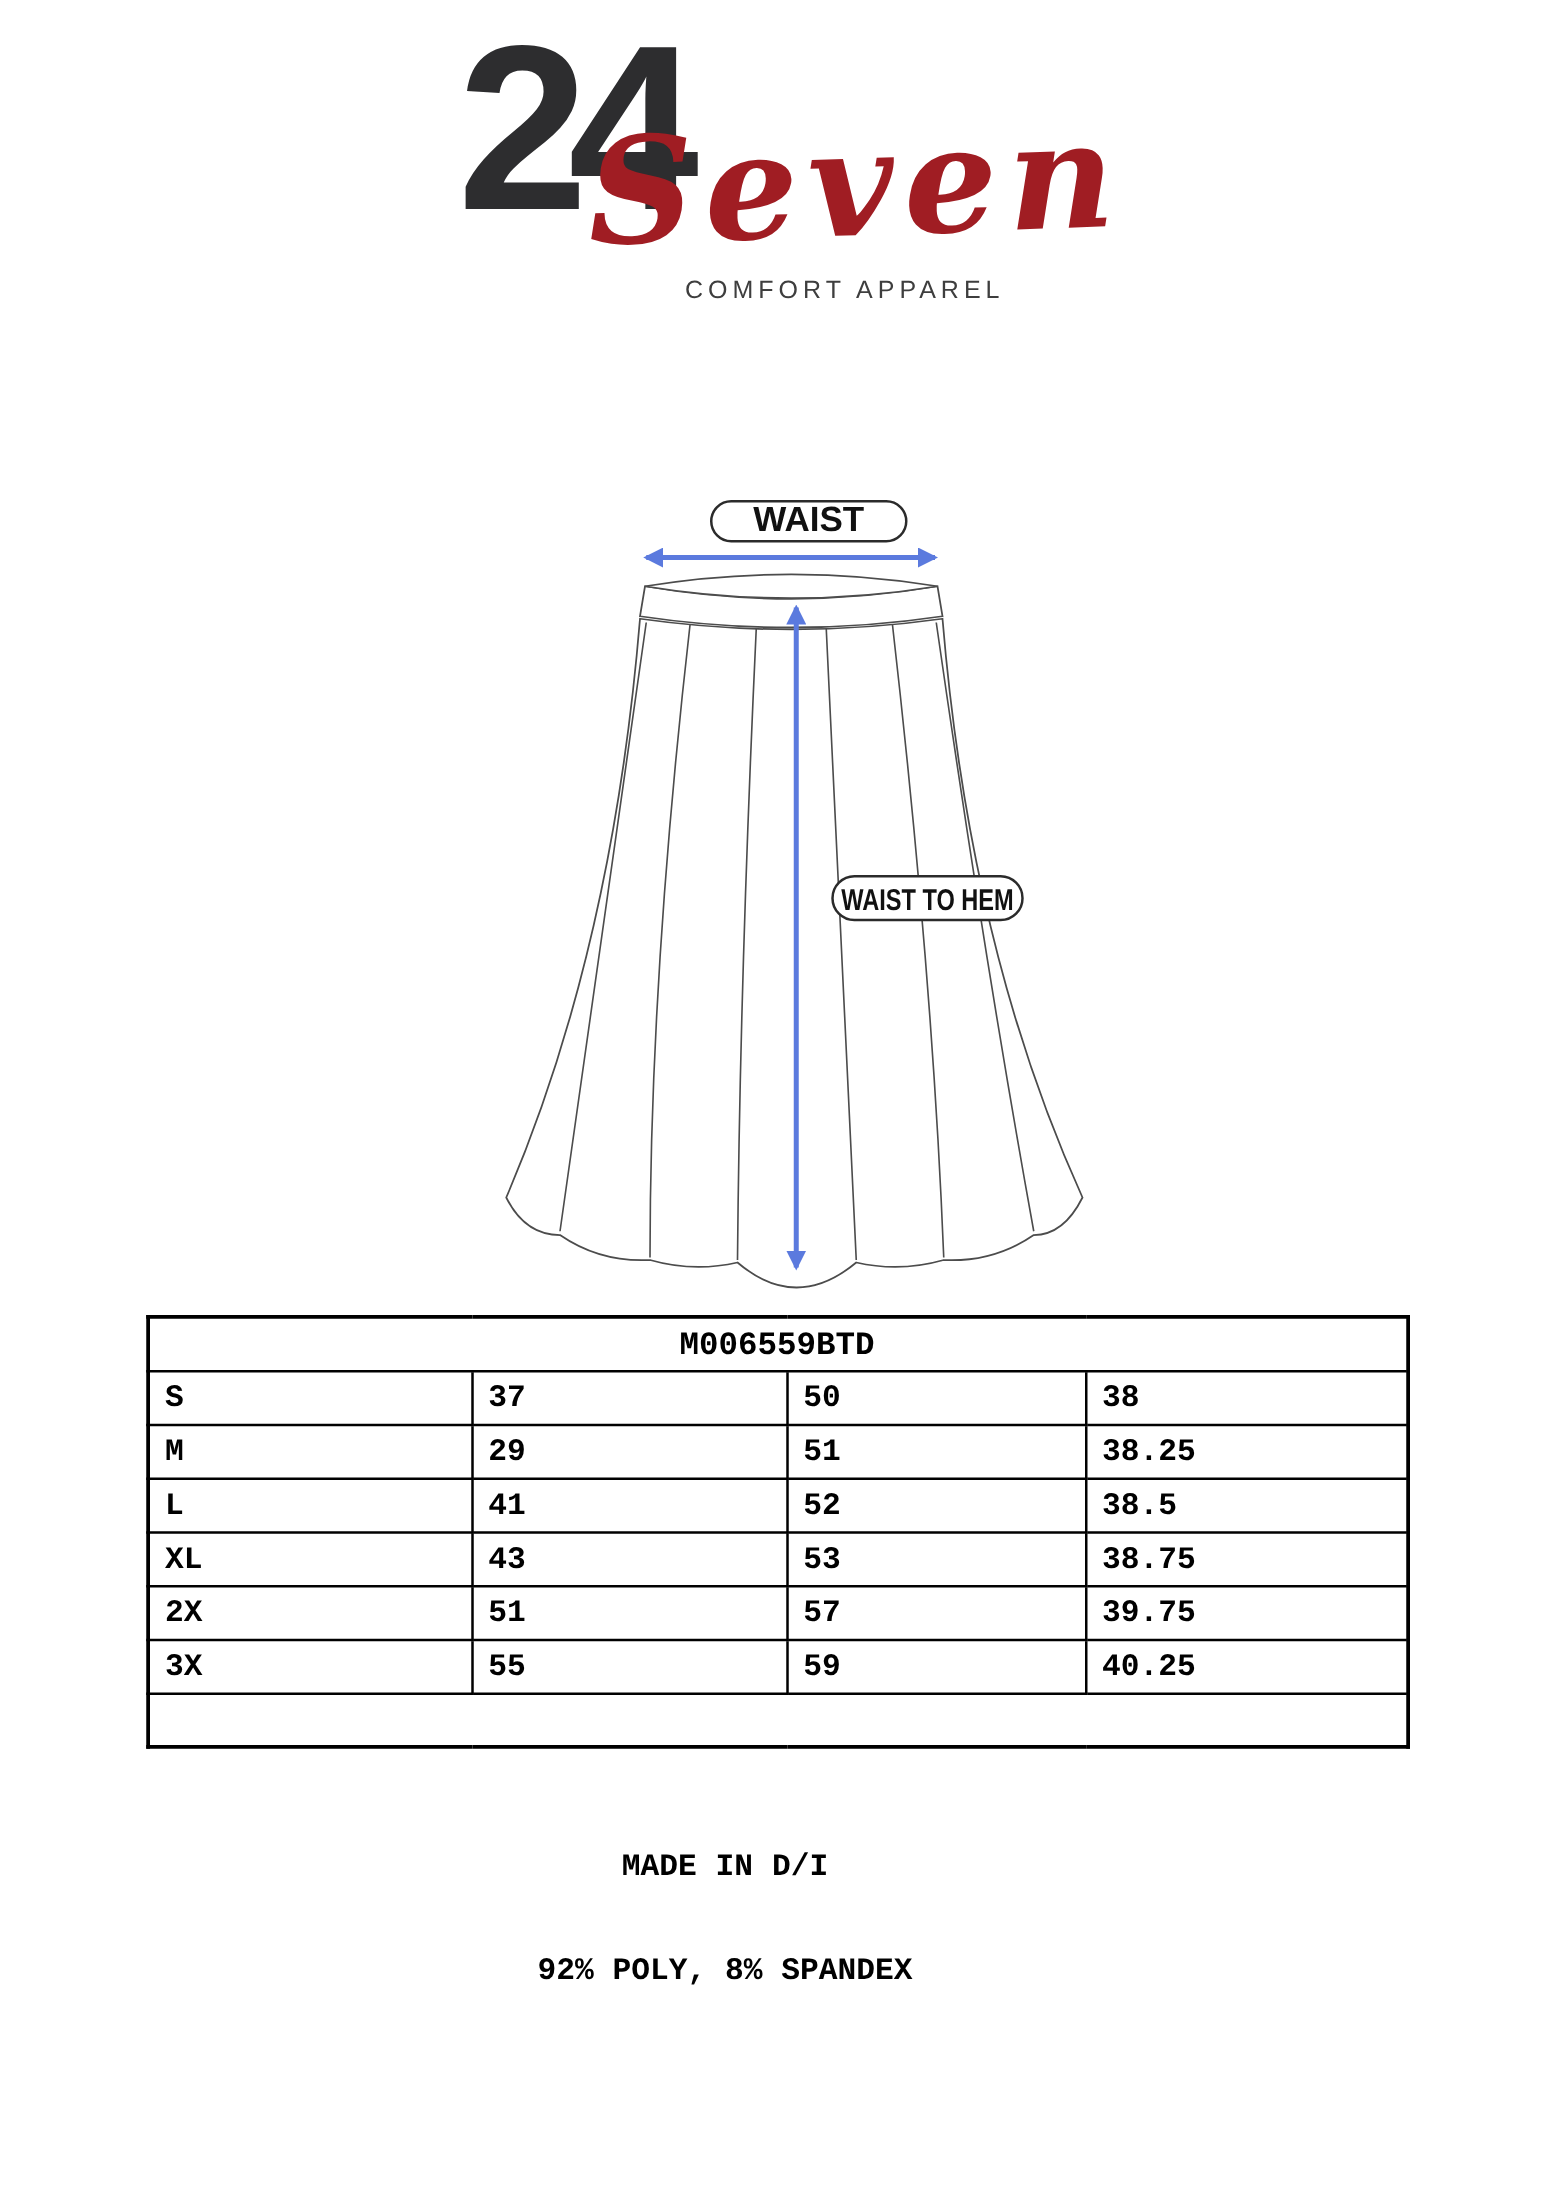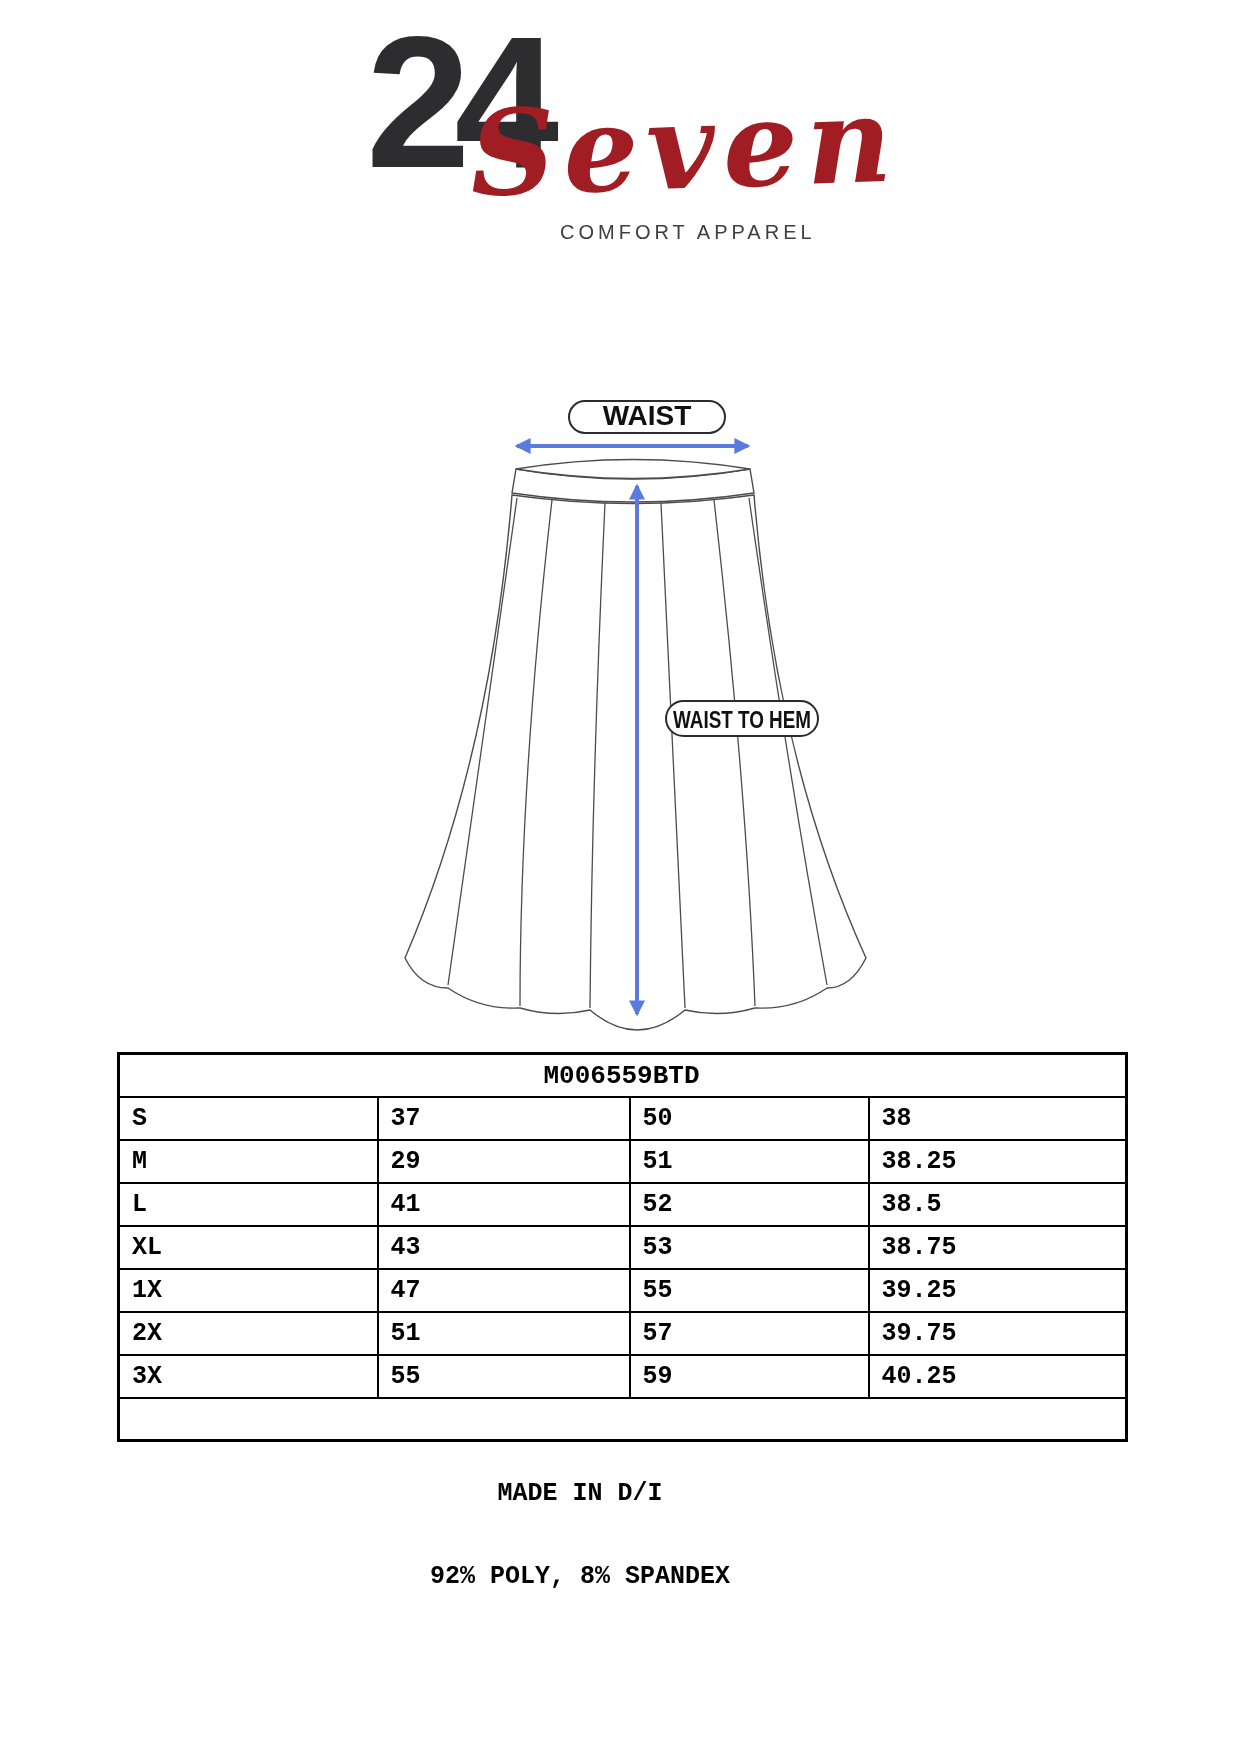--- a/index.html
+++ b/index.html
@@ -21,21 +21,21 @@
   }
   .logo-seven {
     position:absolute; left:470px; top:88px;
     font-family:"DejaVu Serif", serif;
     font-style:italic; font-weight:bold;
     font-size:118px; line-height:1;
     letter-spacing:8px; color:#a01d23;
     transform:rotate(-2deg);
   }
   .logo-tagline {
-    position:absolute; left:560px; top:222px;
+    position:absolute; left:548px; top:222px;
     font-size:20px; line-height:1;
     letter-spacing:4px; color:#3e3e3e;text-align:center;
   }
 
   
   .diagram { position:absolute; left:380px; top:395px; }
 
   
   .size-table {
     position:absolute; left:117px; top:1052px;
@@ -140,26 +140,20 @@
         <td>52</td>
         <td>38.5</td>
       </tr>
       <tr>
         <td>XL</td>
         <td>43</td>
         <td>53</td>
         <td>38.75</td>
       </tr>
       <tr>
-        <td>1X</td>
-        <td>47</td>
-        <td>55</td>
-        <td>39.25</td>
-      </tr>
-      <tr>
         <td>2X</td>
         <td>51</td>
         <td>57</td>
         <td>39.75</td>
       </tr>
       <tr>
         <td>3X</td>
         <td>55</td>
         <td>59</td>
         <td>40.25</td>

